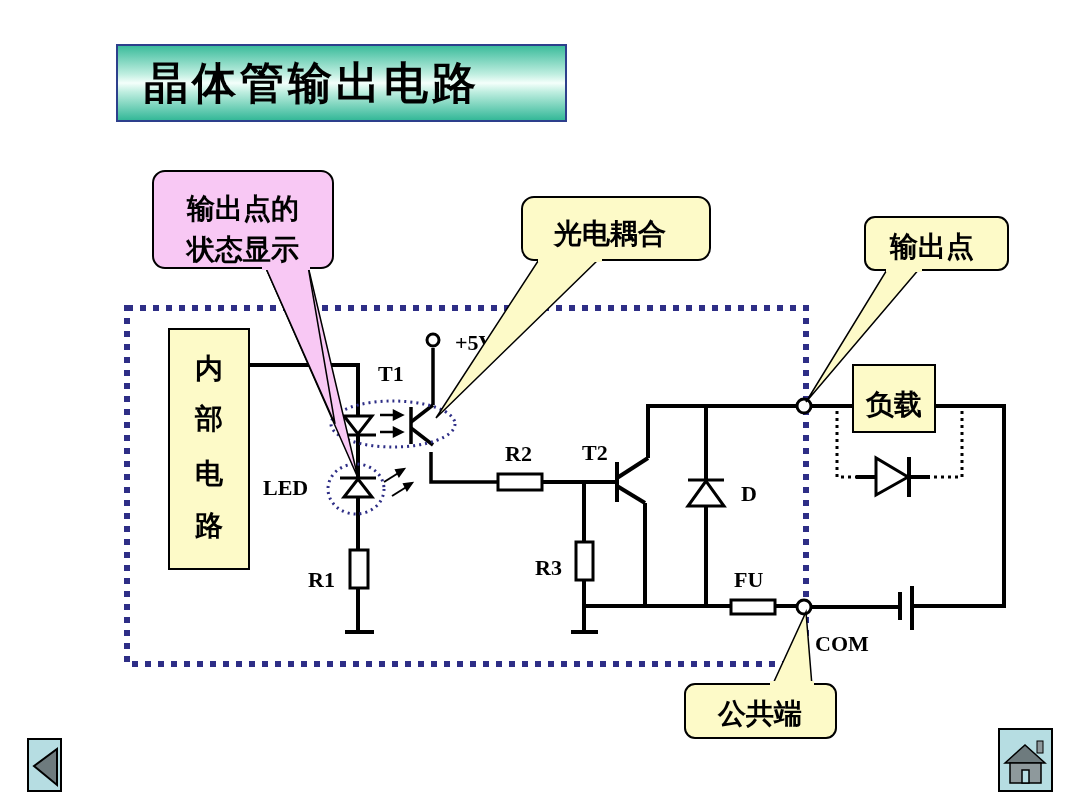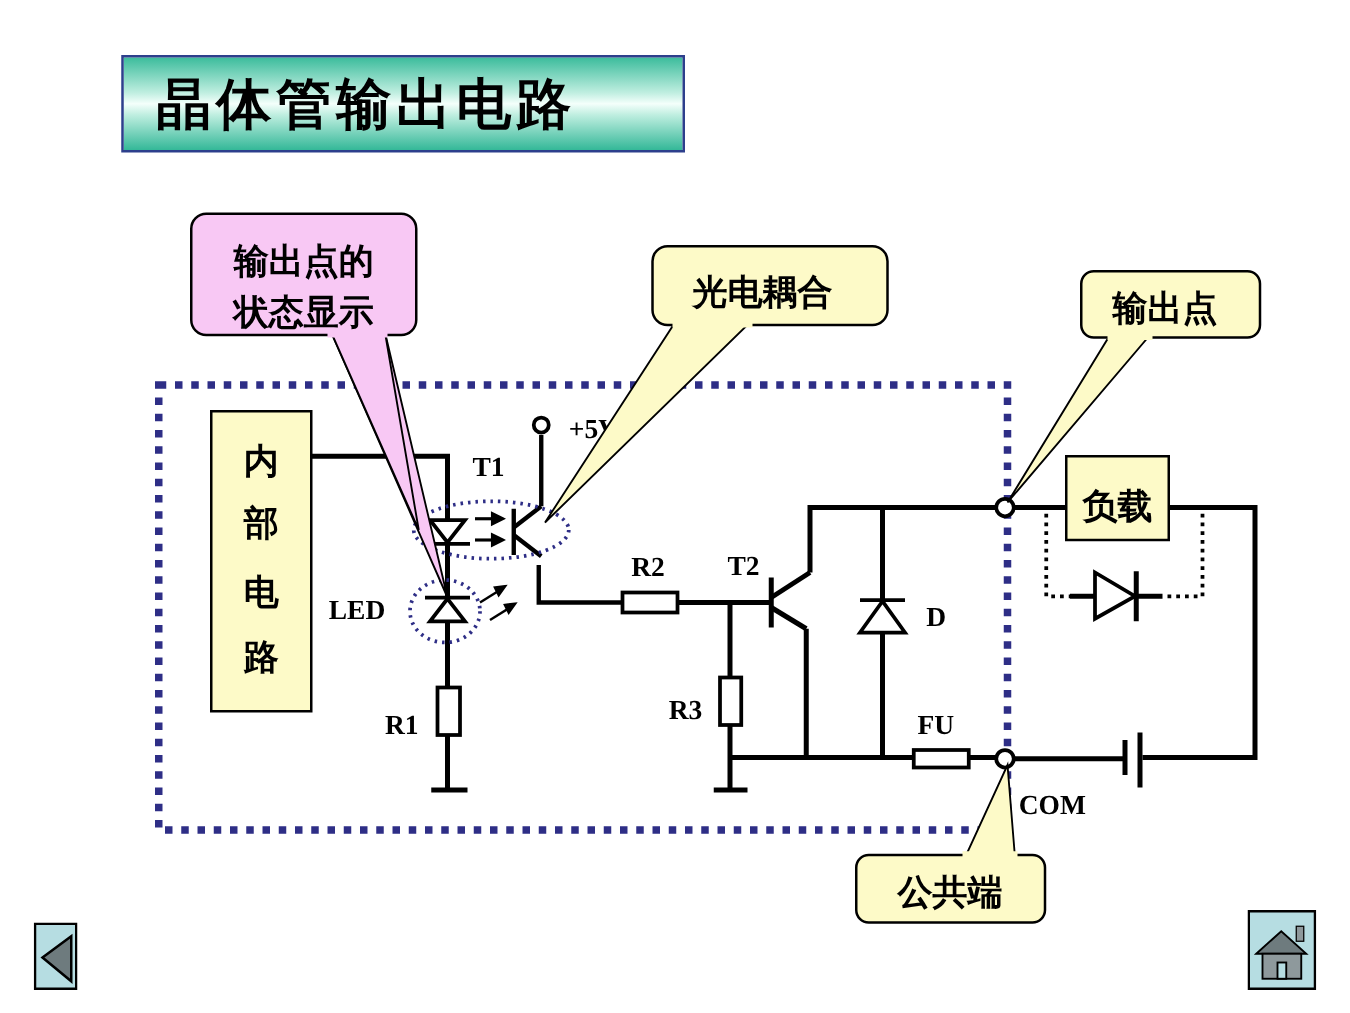--- a/index.html
+++ b/index.html
@@ -1,18 +1,18 @@
 <!DOCTYPE html>
 <html><head>
 <meta charset="utf-8">
 <style>
   html, body { margin:0; padding:0; background:#ffffff; }
   body { width:1080px; height:810px; position:relative; overflow:hidden;
          font-family:"DejaVu Serif", serif; }
-  .title-box { position:absolute; left:97px; top:44px; width:451px; height:78px;
+  .title-box { position:absolute; left:116px; top:44px; width:451px; height:78px;
     border:2px solid #2d3f8c; box-sizing:border-box;
     background:linear-gradient(to bottom,#3cbc9c 0%,#bfeee0 38%,#f4fffb 50%,#bfeee0 62%,#34b898 100%);
     display:flex; align-items:center; padding-left:26px; }
   .title-box span { font-size:44px; font-weight:bold; color:#000; letter-spacing:4px;
     font-family:"DejaVu Sans", sans-serif; }
   svg#circuit { position:absolute; left:0; top:0; }
   .cn { font-family:"DejaVu Sans", sans-serif; font-weight:bold; }
   .en { font-family:"Liberation Serif", serif; font-weight:bold; }
   .navbtn { position:absolute; cursor:pointer; }
 </style>

